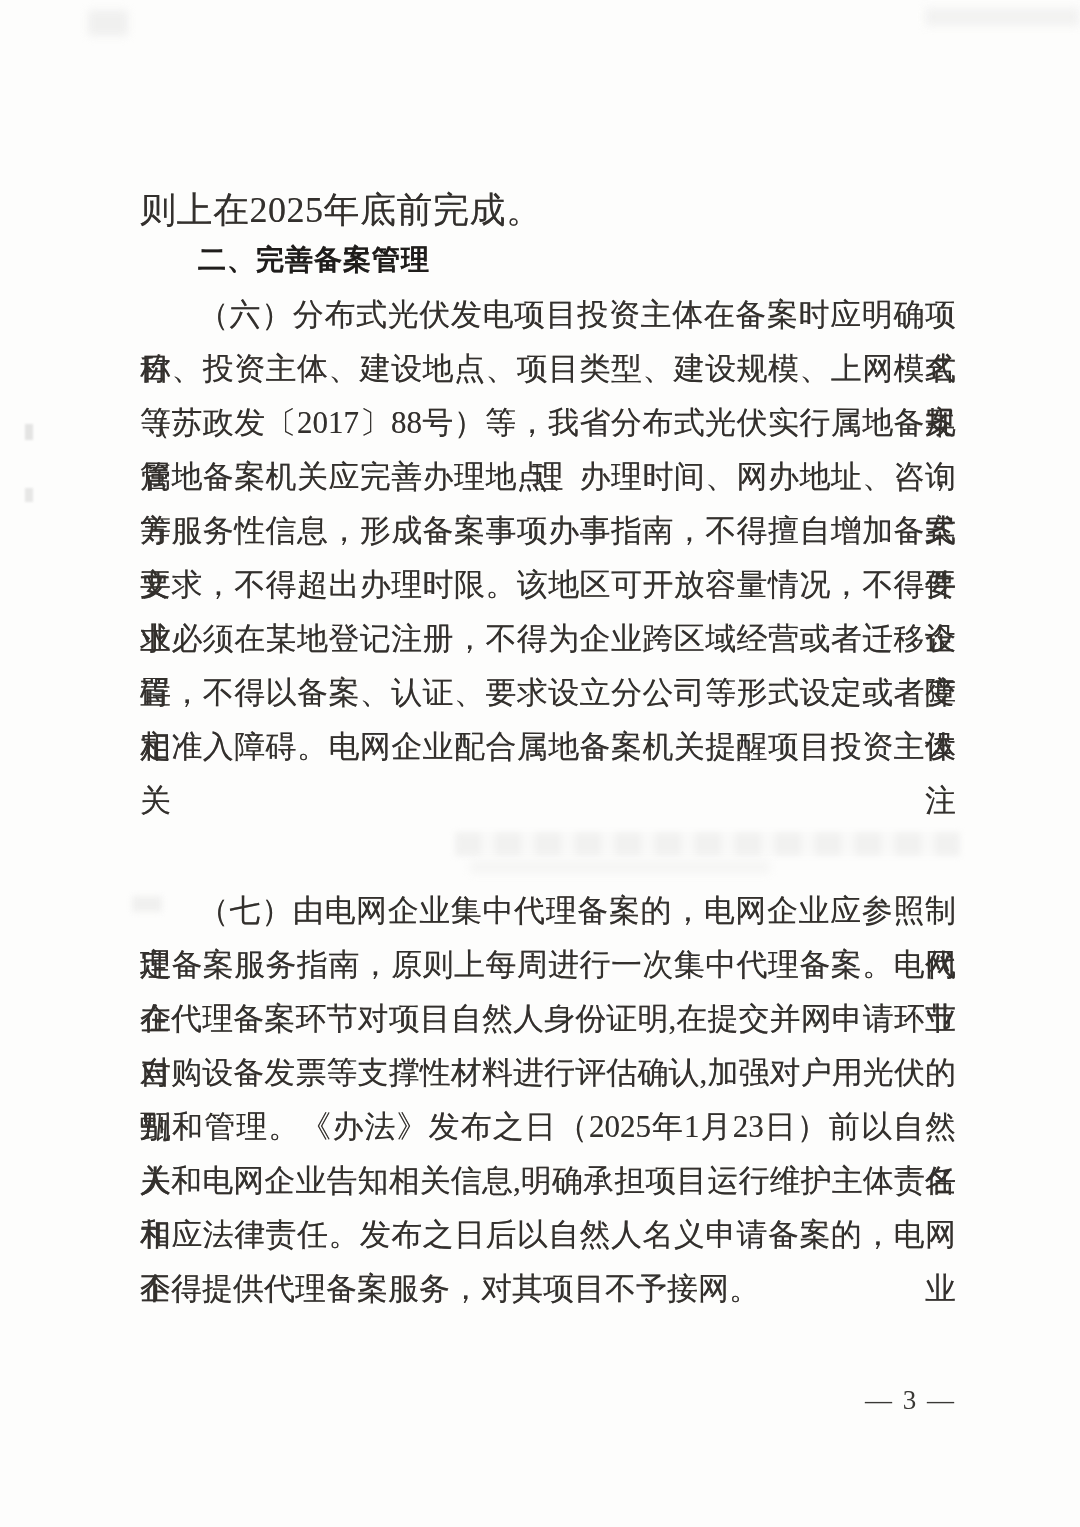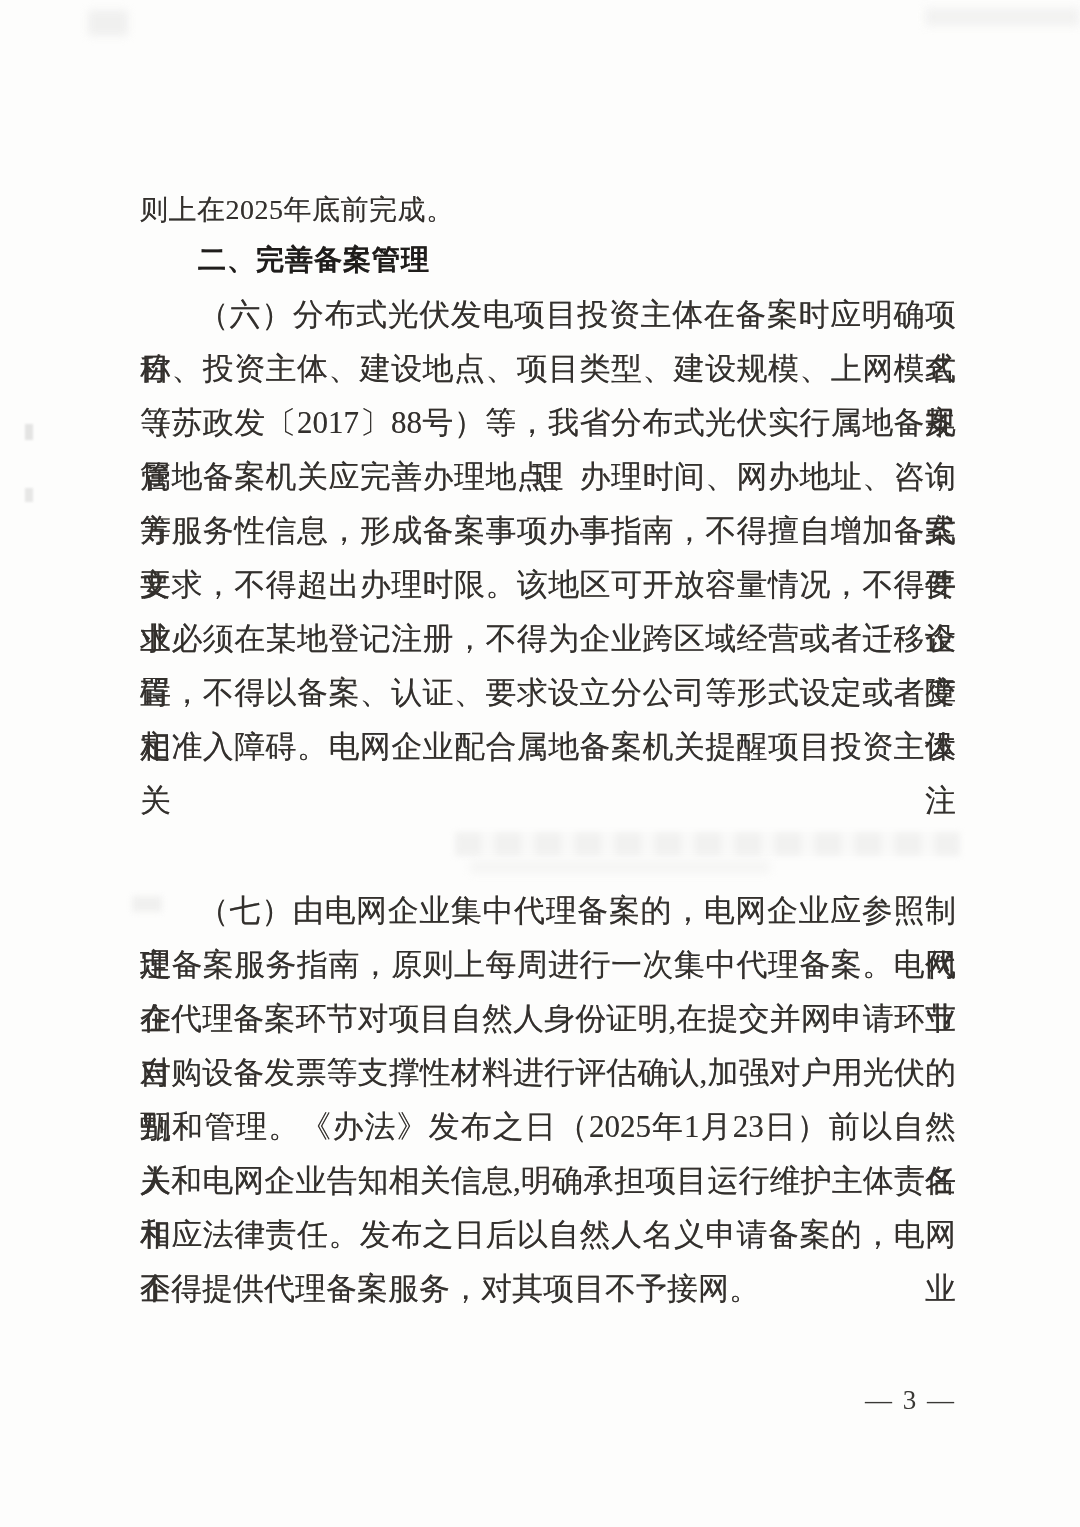--- a/index.html
+++ b/index.html
@@ -13,21 +13,21 @@
     height: 1527px;
     background: #fdfdfc;
     overflow: hidden;
     font-family: "Liberation Serif", serif;
     color: #2f2d2b;
   }
   .textline {
     position: absolute;
     left: 140px;
     width: 816px;
-    font-size: 28px;
+    font-size: 36px;
     line-height: 54px;
     white-space: nowrap;
     color: #33302d;
     text-shadow: 0 0 0.6px rgba(60, 55, 50, 0.55);
     letter-spacing: 0.5px;
   }
   .para {
     position: absolute;
     left: 140px;
     width: 816px;

